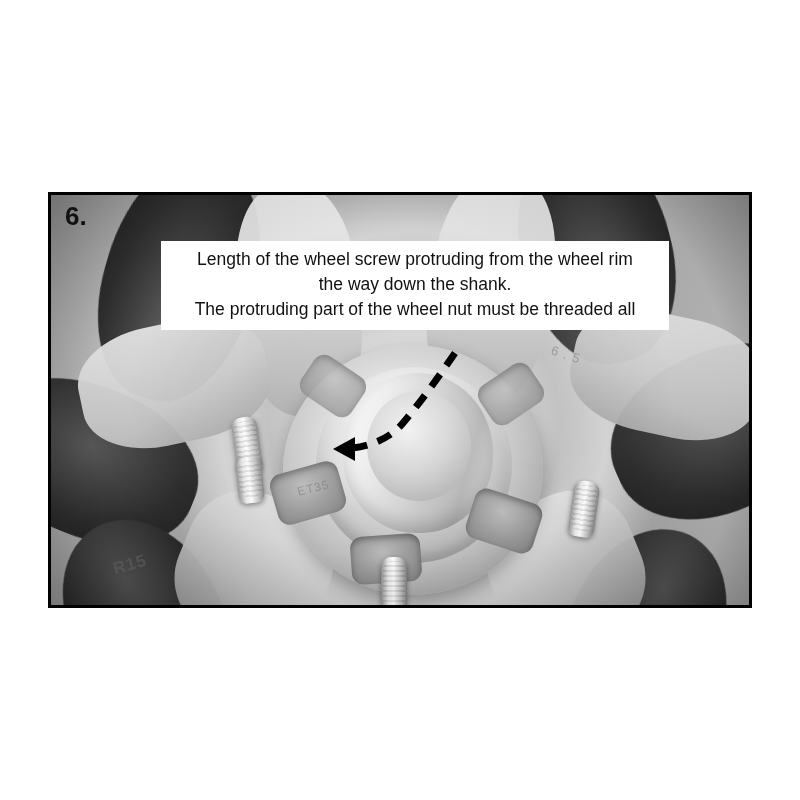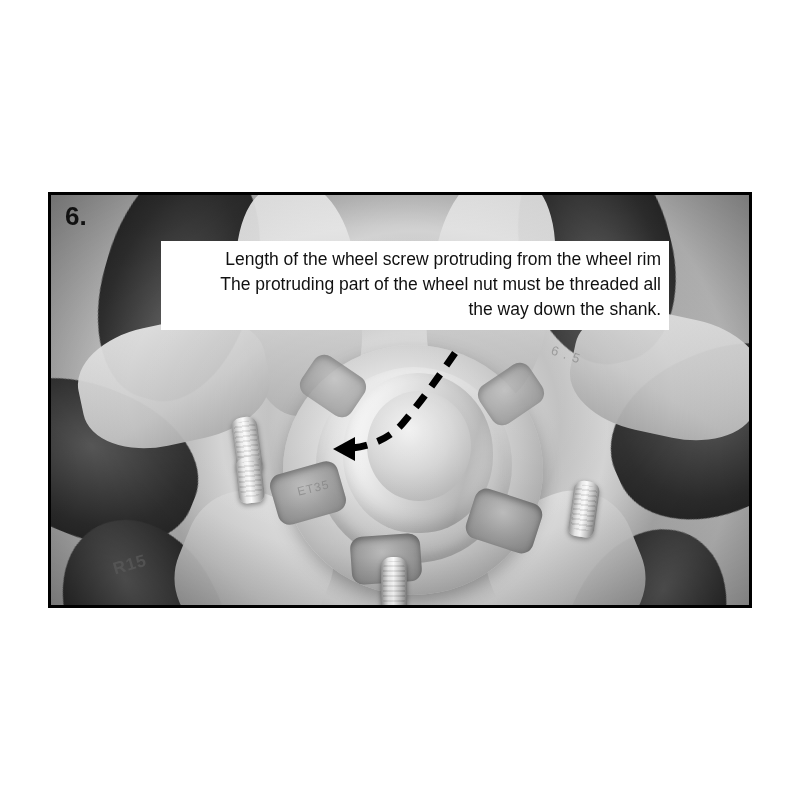--- a/index.html
+++ b/index.html
@@ -200,21 +200,21 @@
   
   #caption {
     position: absolute;
     left: 110px;
     top: 46px;
     width: 508px;
     background: #ffffff;
     color: #111111;
     font-size: 17.5px;
     line-height: 25px;
-    text-align: right;
+    text-align: center;
     padding: 6px 8px 8px 8px;
     box-sizing: border-box;
   }
   #caption span { display: block; }
 
   
   #arrow {
     position: absolute;
     left: 236px;
     top: 150px;
@@ -273,18 +273,18 @@
 
     <svg id="arrow" viewBox="0 0 220 140">
       <path d="M168 8 C 150 34, 136 54, 116 78 C 104 92, 86 102, 56 104" fill="none" stroke="#000000" stroke-width="7" stroke-linecap="butt" stroke-dasharray="15 11"></path>
       <polygon points="46,104 68,92 68,116" fill="#000000"></polygon>
     </svg>
 
     <div id="step-number">6.</div>
 
     <div id="caption">
       <span>Length of the wheel screw protruding from the wheel rim</span>
+      <span>the way down the shank.</span>
       <span>The protruding part of the wheel nut must be threaded all</span>
-      <span>the way down the shank.</span>
     </div>
 
   </div>
 </div>
 
 </body></html>

